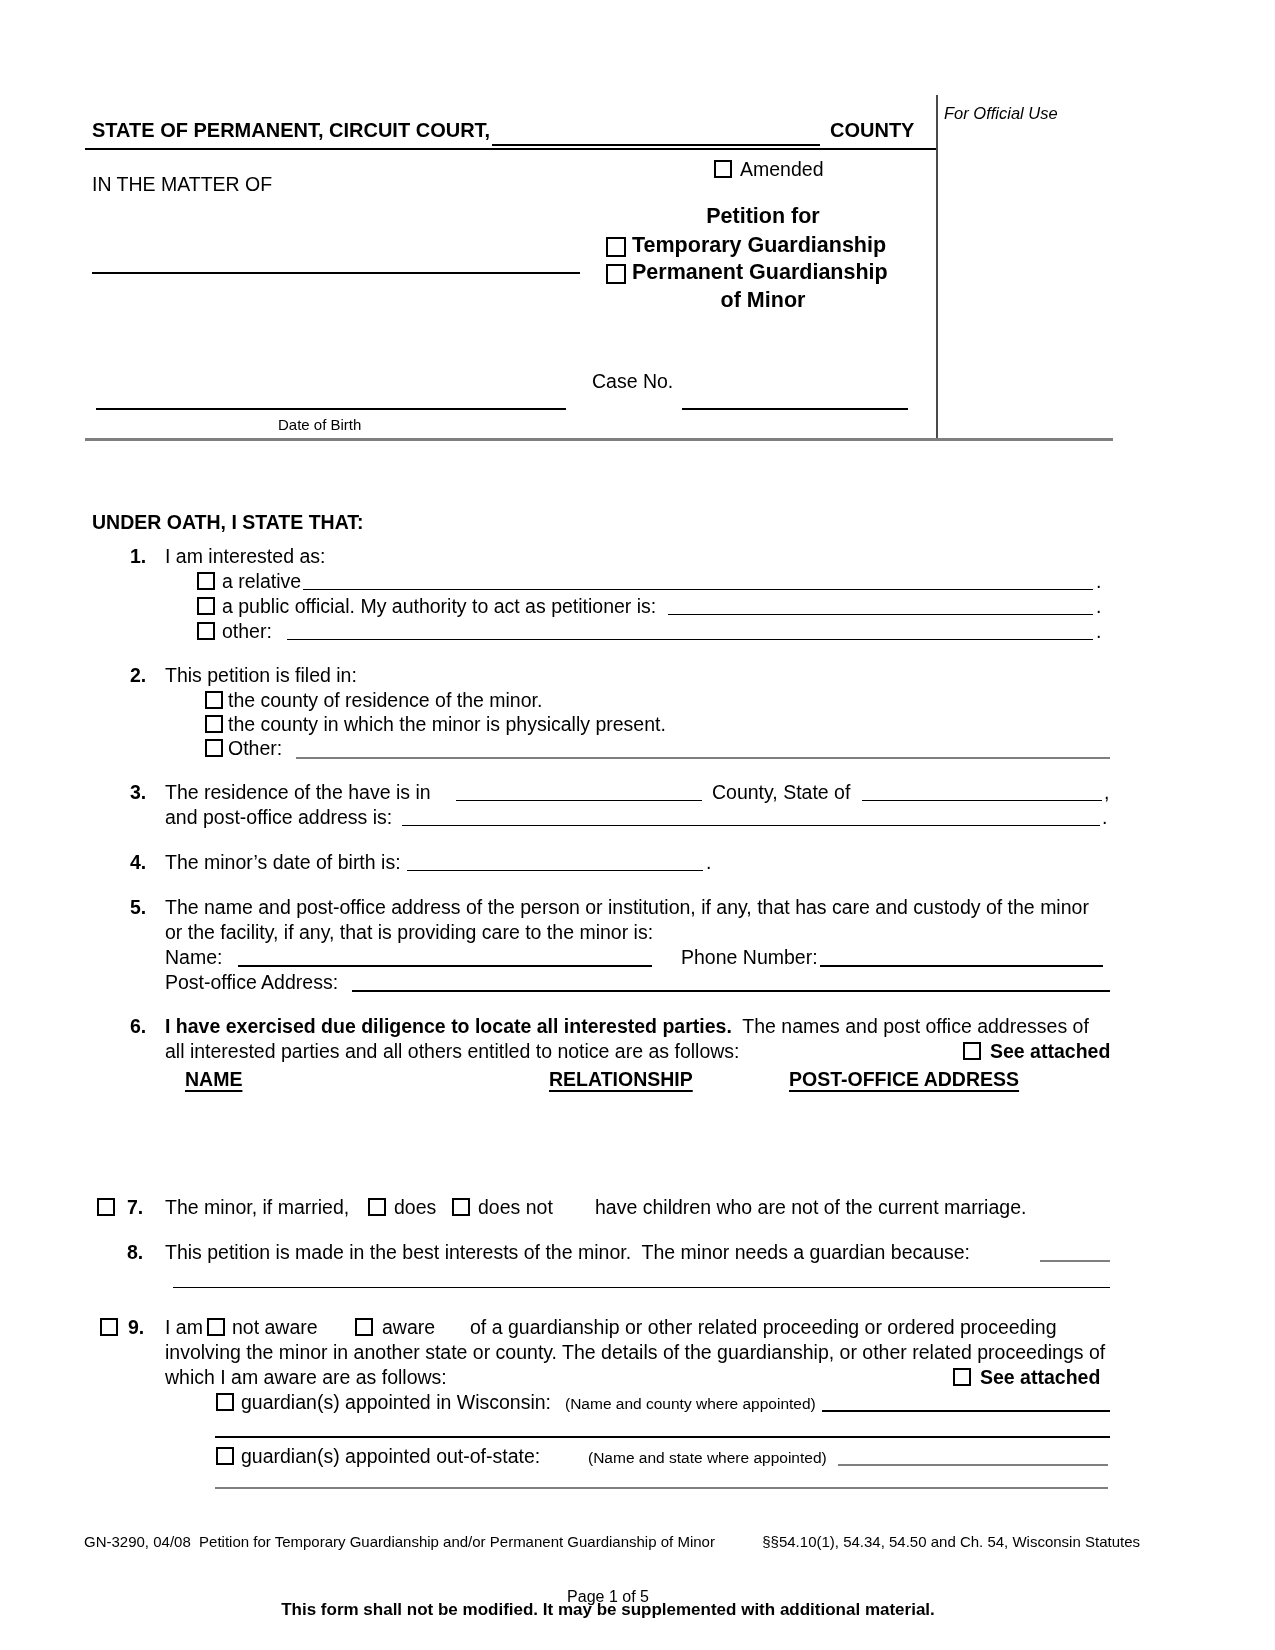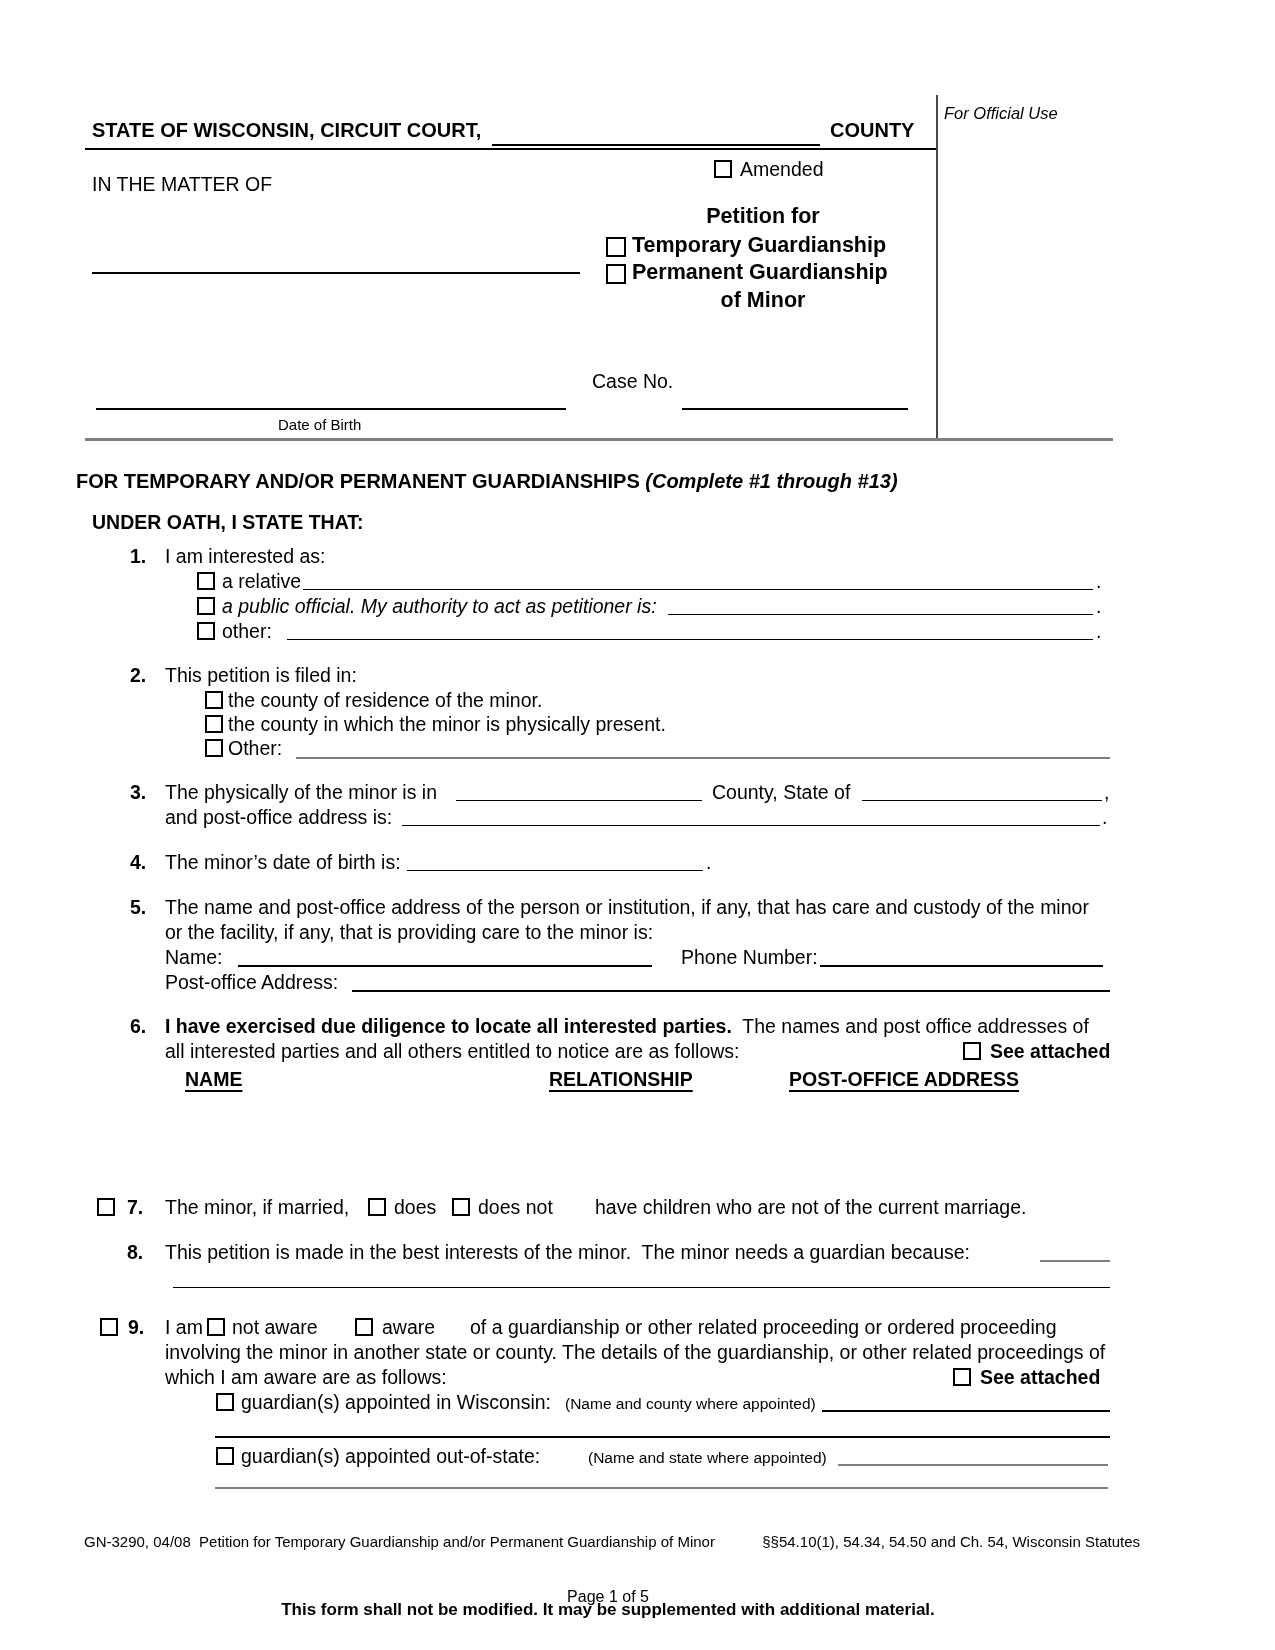--- a/index.html
+++ b/index.html
@@ -24,21 +24,21 @@
   .gray{border-top-color:#7f7f7f;}
   .vln{position:absolute;border-left:2px solid #4a4a4a;width:0;}
   .u{text-decoration:underline;text-underline-offset:4px;text-decoration-thickness:2px;margin-left:17px;}
   .ctr{text-align:center;}
 </style>
 </head>
 <body>
 
 <div class="page">
 
-  <div class="t b s20" style="left:92px;top:119px;">STATE OF WISCONSIN, CIRCUIT COURT,</div>
+  <div class="t b s20" style="left:92px;top:119px;">STATE OF PERMANENT, CIRCUIT COURT,</div>
   <div class="ln" style="left:492px;top:144px;width:328px;"></div>
   <div class="t b s20" style="left:830px;top:119px;">COUNTY</div>
   <div class="ln" style="left:85px;top:148px;width:851px;"></div>
 
   <div class="vln" style="left:936px;top:95px;height:345px;"></div>
   <div class="t i s165" style="left:944px;top:104px;">For Official Use</div>
 
   <div class="t" style="left:92px;top:173px;">IN THE MATTER OF</div>
 
   <div class="cb" style="left:714px;top:160px;"></div>
@@ -53,34 +53,33 @@
 
   <div class="ln" style="left:92px;top:272px;width:488px;"></div>
 
   <div class="ln" style="left:96px;top:408px;width:470px;"></div>
   <div class="t s15" style="left:278px;top:416px;">Date of Birth</div>
   <div class="t" style="left:592px;top:370px;">Case No.</div>
   <div class="ln" style="left:682px;top:408px;width:226px;"></div>
 
   <div class="ln thick gray" style="left:85px;top:438px;width:1028px;"></div>
 
-  <div class="t" style="left:76px;top:470px;"><span class="b s20">FOR TEMPORARY AND/OR PERMANENT GUARDIANSHIPS</span><span class="b i s20"> (Complete #1 through #13)</span></div>
 
   <div class="t b" style="left:92px;top:511px;">UNDER OATH, I STATE THAT:</div>
 
   <div class="t b" style="left:130px;top:545px;">1.</div>
   <div class="t" style="left:165px;top:545px;">I am interested as:</div>
 
   <div class="cb" style="left:197px;top:572px;"></div>
   <div class="t" style="left:222px;top:570px;text-align:center;">a relative</div>
   <div class="ln thin" style="left:303px;top:589px;width:790px;"></div>
   <div class="t" style="left:1096px;top:570px;">.</div>
 
   <div class="cb" style="left:197px;top:597px;"></div>
-  <div class="t" style="left:222px;top:595px;font-style:italic;">a public official. My authority to act as petitioner is:</div>
+  <div class="t" style="left:222px;top:595px;">a public official. My authority to act as petitioner is:</div>
   <div class="ln thin" style="left:668px;top:614px;width:425px;"></div>
   <div class="t" style="left:1096px;top:595px;">.</div>
 
   <div class="cb" style="left:197px;top:622px;"></div>
   <div class="t" style="left:222px;top:620px;">other:</div>
   <div class="ln thin" style="left:287px;top:639px;width:806px;"></div>
   <div class="t" style="left:1096px;top:620px;">.</div>
 
   <div class="t b" style="left:130px;top:664px;">2.</div>
   <div class="t" style="left:165px;top:664px;">This petition is filed in:</div>
@@ -89,21 +88,21 @@
   <div class="t" style="left:228px;top:689px;">the county of residence of the minor.</div>
 
   <div class="cb" style="left:205px;top:715px;"></div>
   <div class="t" style="left:228px;top:713px;">the county in which the minor is physically present.</div>
 
   <div class="cb" style="left:205px;top:739px;"></div>
   <div class="t" style="left:228px;top:737px;">Other:</div>
   <div class="ln gray" style="left:296px;top:757px;width:814px;"></div>
 
   <div class="t b" style="left:130px;top:781px;">3.</div>
-  <div class="t" style="left:165px;top:781px;">The physically of the minor is in</div>
+  <div class="t" style="left:165px;top:781px;">The residence of the have is in</div>
   <div class="ln thin" style="left:456px;top:800px;width:246px;"></div>
   <div class="t" style="left:712px;top:781px;">County, State of</div>
   <div class="ln thin" style="left:862px;top:800px;width:240px;"></div>
   <div class="t" style="left:1104px;top:781px;">,</div>
   <div class="t" style="left:165px;top:806px;">and post-office address is:</div>
   <div class="ln thin" style="left:402px;top:825px;width:698px;"></div>
   <div class="t" style="left:1102px;top:806px;">.</div>
 
   <div class="t b" style="left:130px;top:851px;">4.</div>
   <div class="t" style="left:165px;top:851px;">The minor’s date of birth is:</div>

